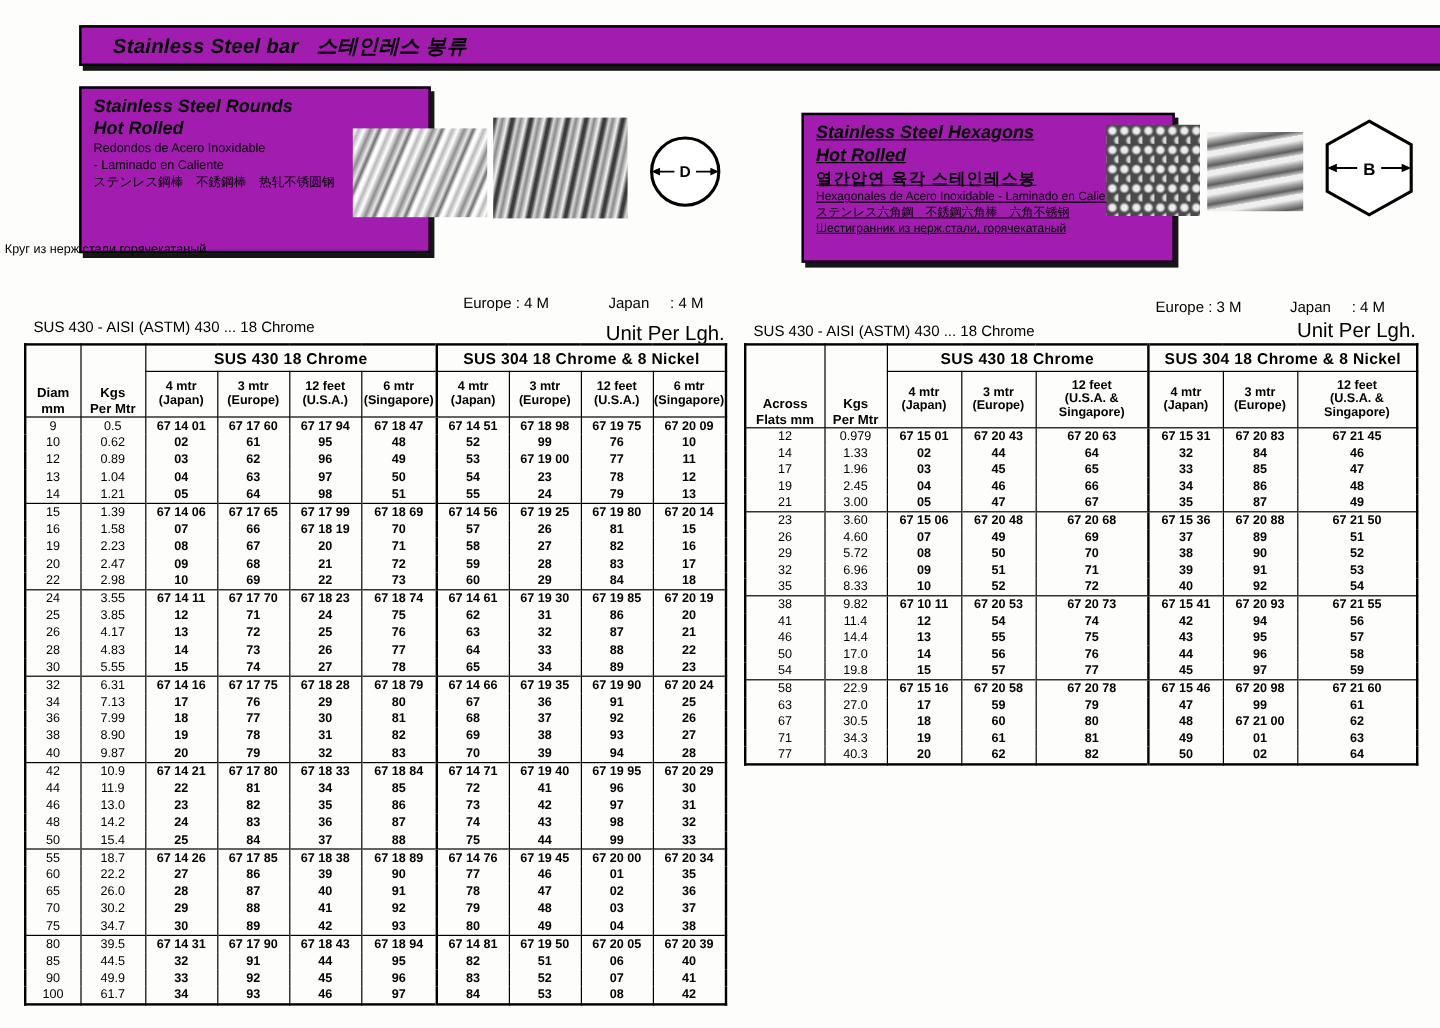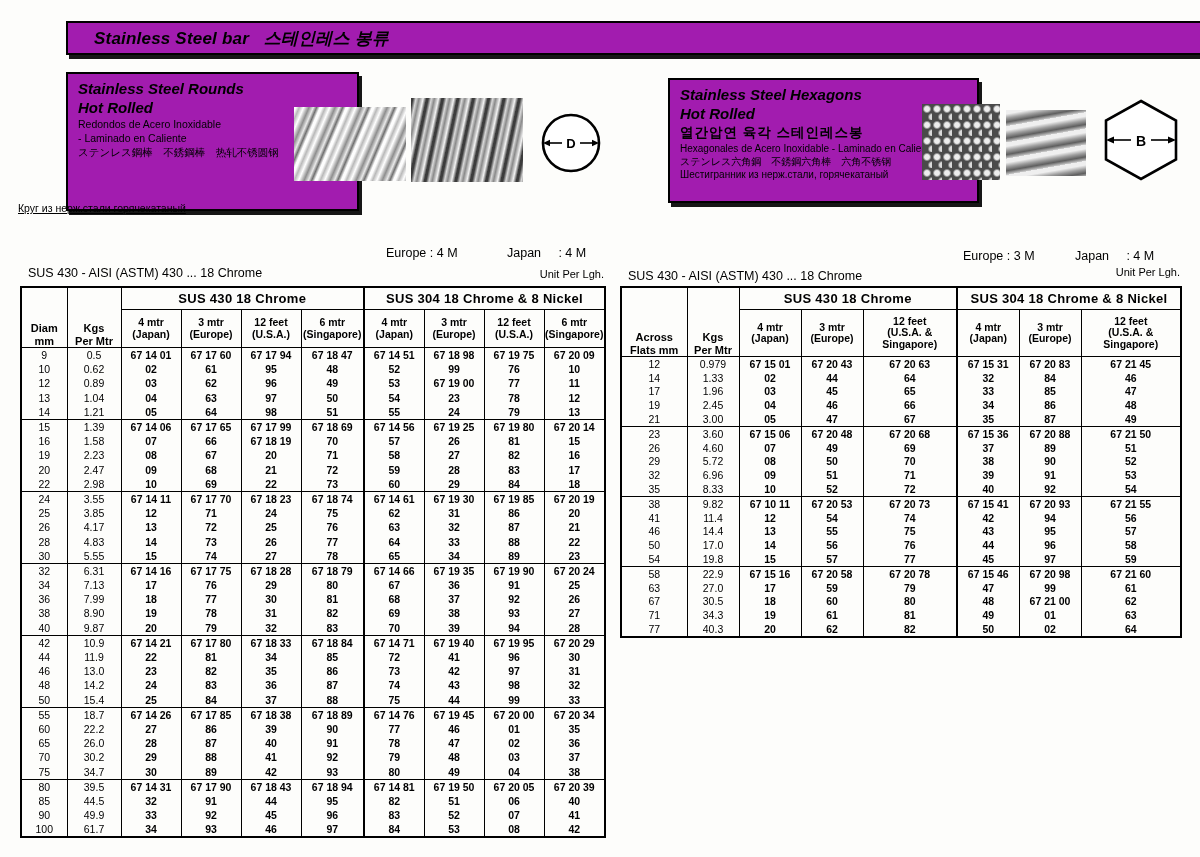--- a/index.html
+++ b/index.html
@@ -6,27 +6,27 @@
   body{background:#d8d8d8;font-family:"Liberation Sans",sans-serif;}
   .page{position:relative;width:1200px;height:857px;background:#fdfdfb;margin:0 auto;overflow:hidden;color:#000;}
   .abs{position:absolute;}
   .cyan{background:#a21caf;border:2px solid #000;box-shadow:3px 4px 0 #161616;margin-left:48px;}
   
   .banner{left:18px;top:21px;width:1150px;height:30px;display:flex;align-items:center;}
   .banner-title{font-size:17px;font-weight:bold;font-style:italic;padding-left:26px;white-space:pre;letter-spacing:.2px;}
   
   .info-box{padding:5px 10px 4px 10px;}
   #rounds-box{left:18px;top:72px;width:269px;height:126px;}
-  #hex-box{left:620px;top:78px;width:287px;height:112px;}
+  #hex-box{left:620px;top:94px;width:287px;height:112px;text-decoration:underline;}
   .bt{font-size:15px;font-weight:bold;font-style:italic;line-height:19px;}
   .bk{font-size:13.5px;font-weight:bold;line-height:19px;letter-spacing:1px;}
   .bs{font-size:10.5px;line-height:14px;}
   #hex-box .bs{font-size:10px;line-height:13px;}
   .ru{font-size:10.5px;}
-  #rounds-ru{left:18px;top:202px;text-decoration:underline;}
+  #rounds-ru{left:4px;top:202px;}
   
   .photo{position:absolute;}
   #rounds-photo-1{left:294px;top:107px;width:112px;height:74px;
     background:repeating-linear-gradient(113deg,#fdfdfd 0 2px,#b9b9b9 5px,#ffffff 9px,#8e8e8e 14px,#e9e9e9 18px,#707070 21px,#fdfdfd 24px);}
   #rounds-photo-2{left:411px;top:98px;width:112px;height:84px;
     background:repeating-linear-gradient(102deg,#3c3c3c 0 2px,#d9d9d9 5px,#8a8a8a 8px,#f2f2f2 12px,#4a4a4a 15px);}
   #hex-photo-1{left:922px;top:104px;width:78px;height:76px;background-color:#4a4a4a;
     background-image:radial-gradient(circle at 5px 5px,#ededed 2.4px,#9a9a9a 3.4px,rgba(0,0,0,0) 4.4px),
                      radial-gradient(circle at 10px 13px,#d9d9d9 2.4px,#8a8a8a 3.4px,rgba(0,0,0,0) 4.4px);
     background-size:10px 16px;}
@@ -38,21 +38,21 @@
   
   .grades{font-size:12.5px;line-height:19.5px;white-space:pre;}
   #rounds-grades{left:28px;top:225px;}
   #hex-grades{left:628px;top:228px;}
   .lengths{font-size:12.5px;white-space:pre;}
   .lengths .row{display:flex;margin-bottom:16px;}
   #rounds-lengths{left:386px;top:218px;}
   #rounds-lengths .c1{display:inline-block;width:121px;}
   #hex-lengths{left:963px;top:221px;}
   #hex-lengths .c1{display:inline-block;width:112px;}
-  .unit{font-size:11px;text-align:right;}
+  .unit{font-size:17px;text-align:right;}
   #rounds-unit{left:20px;top:268px;width:584px;}
   #hex-unit{left:620px;top:266px;width:560px;}
   
   table.bar{position:absolute;border-collapse:collapse;table-layout:fixed;background:#fdfdfb;border:2px solid #000;}
   #rounds-table{left:20px;top:286px;width:584px;}
   #hex-table{left:620px;top:286px;width:560px;}
   table.bar th{border:1px solid #000;font-weight:bold;white-space:pre-line;padding:0;}
   th.grp{font-size:13px;height:21px;letter-spacing:.3px;}
   th.sub{font-size:10.5px;line-height:11.5px;vertical-align:middle;padding:2px 0;}
   #rounds-table th.sub{height:37px;}

